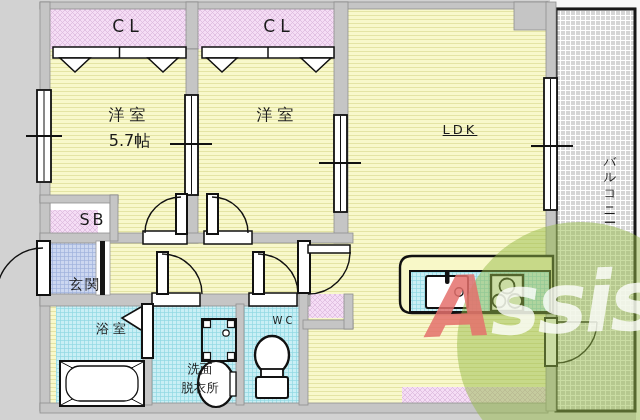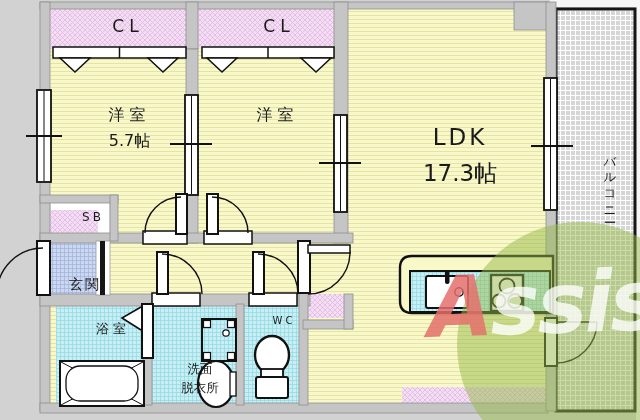--- a/index.html
+++ b/index.html
@@ -7,23 +7,23 @@
         font-family:"DejaVu Sans","Liberation Sans",sans-serif;}
   #plan svg{position:absolute;left:0;top:0;z-index:1;}
   .lbl{position:absolute;z-index:3;color:#1a1a1a;text-align:center;white-space:nowrap;margin-left:12px;}
   .lbl .l1{display:block;}
   .lbl .l2{display:block;}
   #lbl-cl1{left:86px;top:16px;width:60px;font-size:17px;letter-spacing:5px;}
   #lbl-cl2{left:234px;top:16px;width:66px;font-size:17px;letter-spacing:5px;}
   #lbl-bedroom1{left:70px;top:102px;width:95px;font-size:16px;line-height:1.6;}
   #lbl-bedroom2{left:218px;top:102px;width:95px;font-size:16px;line-height:1.6;}
   #lbl-bedroom1 .l1,#lbl-bedroom2 .l1{letter-spacing:5px;}
-  #lbl-ldk{left:393px;top:120px;width:110px;font-size:23px;line-height:1.55;}
+  #lbl-ldk{left:393px;top:120px;width:110px;font-size:13px;line-height:1.55;text-decoration:underline;}
   #lbl-ldk .l1{letter-spacing:3px;}
-  #lbl-sb{left:52px;top:210px;width:58px;font-size:12px;letter-spacing:3px;}
+  #lbl-sb{left:52px;top:210px;width:58px;font-size:16px;letter-spacing:3px;}
   #lbl-genkan{left:49px;top:276px;width:48px;font-size:14px;letter-spacing:2px;}
   #lbl-bath{left:70px;top:320px;width:62px;font-size:13px;letter-spacing:4px;}
   #lbl-wash{left:154px;top:360px;width:68px;font-size:12.5px;line-height:1.5;}
   #lbl-wc{left:247px;top:315px;width:50px;font-size:10px;letter-spacing:3px;}
   #lbl-balcony{left:589px;top:120px;height:125px;font-size:12.5px;letter-spacing:3px;
                writing-mode:vertical-rl;}
   #wm-circle{position:absolute;z-index:4;left:457px;top:222px;width:246px;height:246px;
              border-radius:50%;background:rgba(150,186,72,0.5);}
   #wm-text{position:absolute;z-index:5;left:428px;top:266px;font-size:84px;font-weight:bold;
            font-style:italic;letter-spacing:-3px;white-space:nowrap;line-height:1;
@@ -220,21 +220,20 @@
 <div class="lbl" id="lbl-cl2">CL</div>
 <div class="lbl" id="lbl-bedroom1">
   <span class="l1">洋室</span>
   <span class="l2">5.7帖</span>
 </div>
 <div class="lbl" id="lbl-bedroom2">
   <span class="l1">洋室</span>
 </div>
 <div class="lbl" id="lbl-ldk">
   <span class="l1">LDK</span>
-  <span class="l2">17.3帖</span>
 </div>
 <div class="lbl" id="lbl-sb">SB</div>
 <div class="lbl" id="lbl-genkan">玄関</div>
 <div class="lbl" id="lbl-wash">
   <span class="l1">洗面</span>
   <span class="l2">脱衣所</span>
 </div>
 <div class="lbl" id="lbl-bath">浴室</div>
 <div class="lbl" id="lbl-wc">WC</div>
 <div class="lbl" id="lbl-balcony">バルコニー</div>

